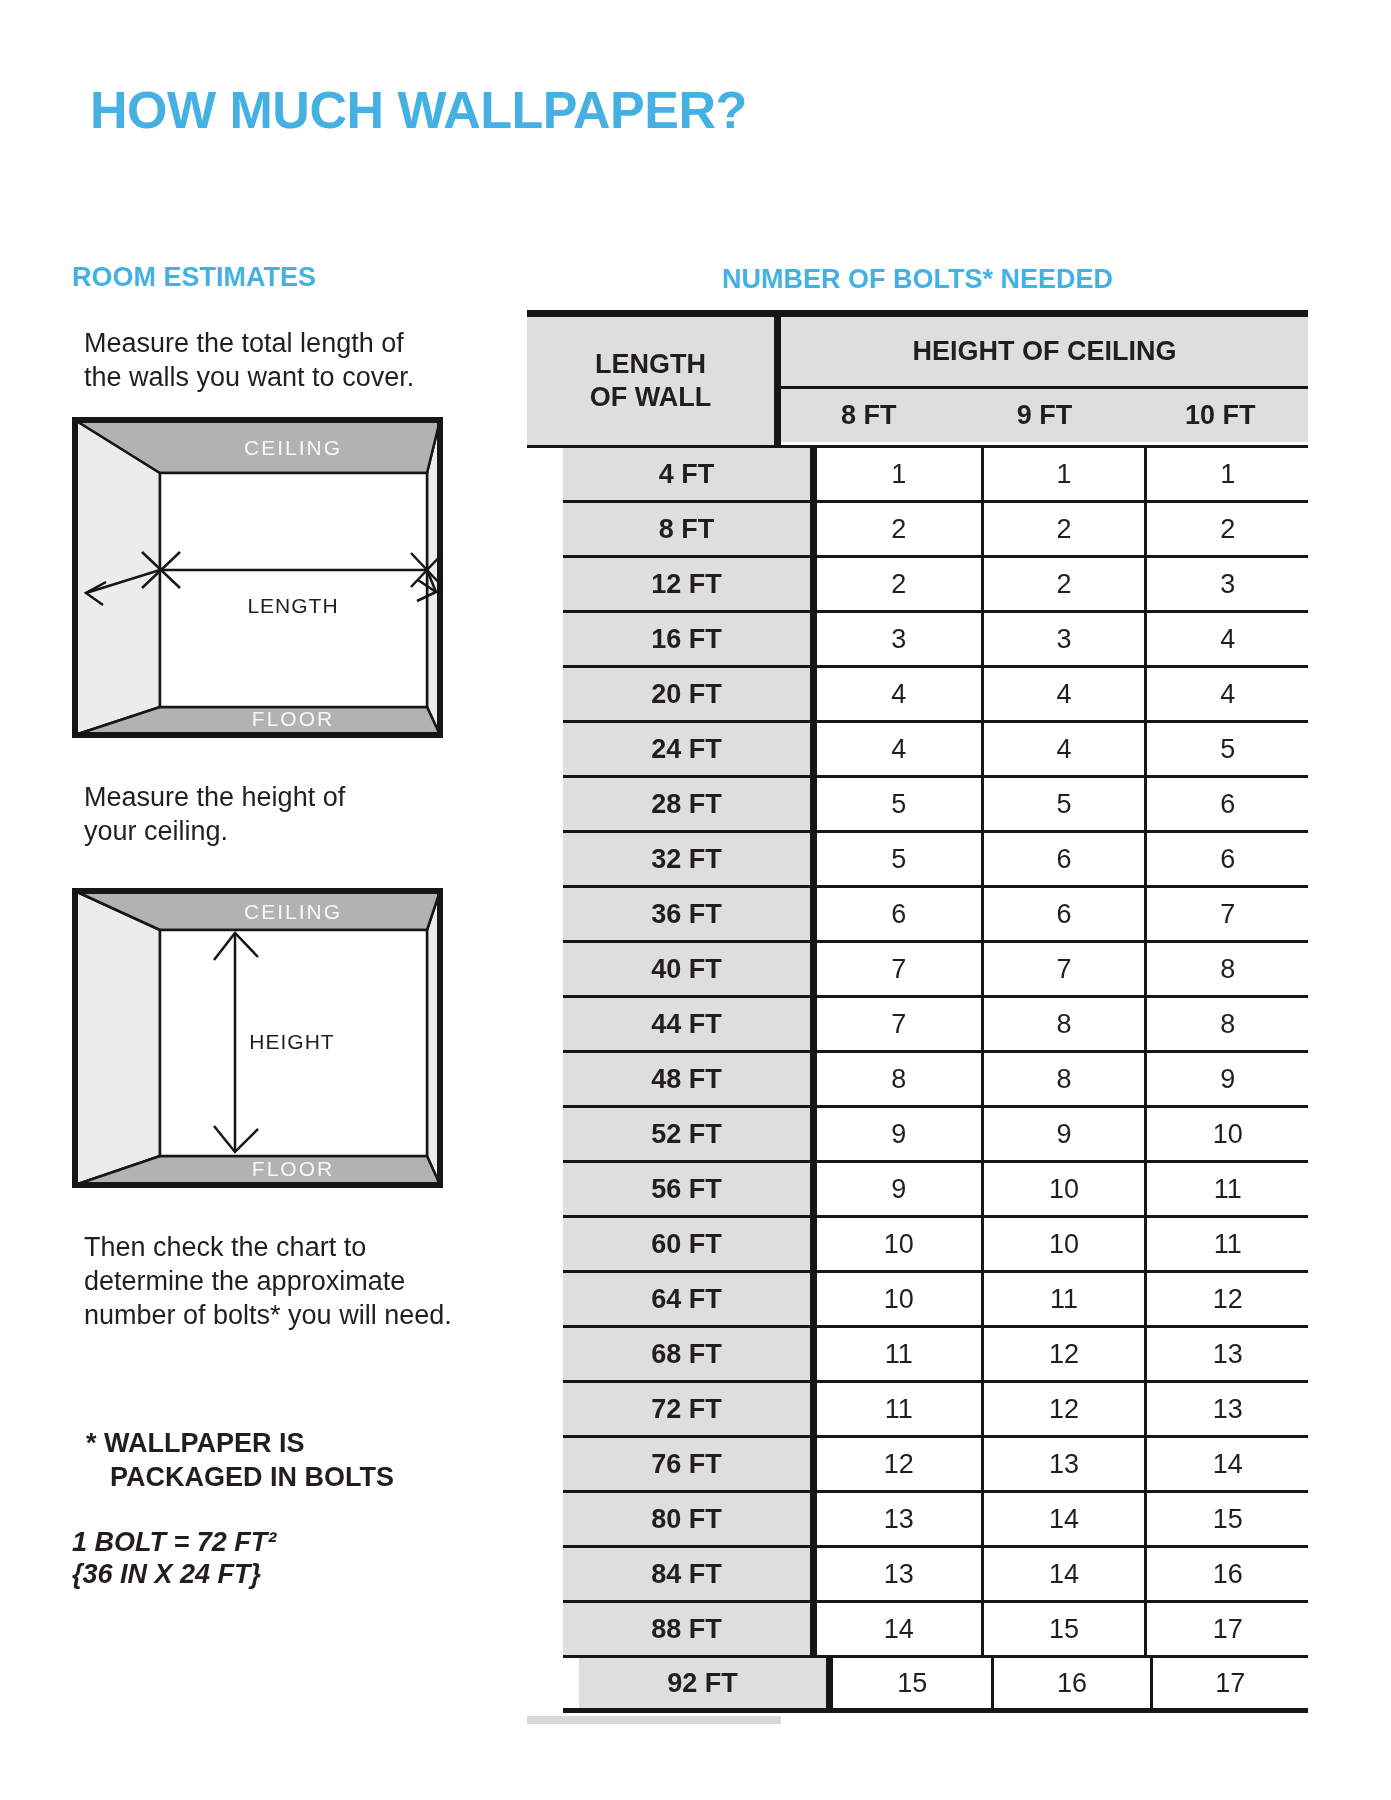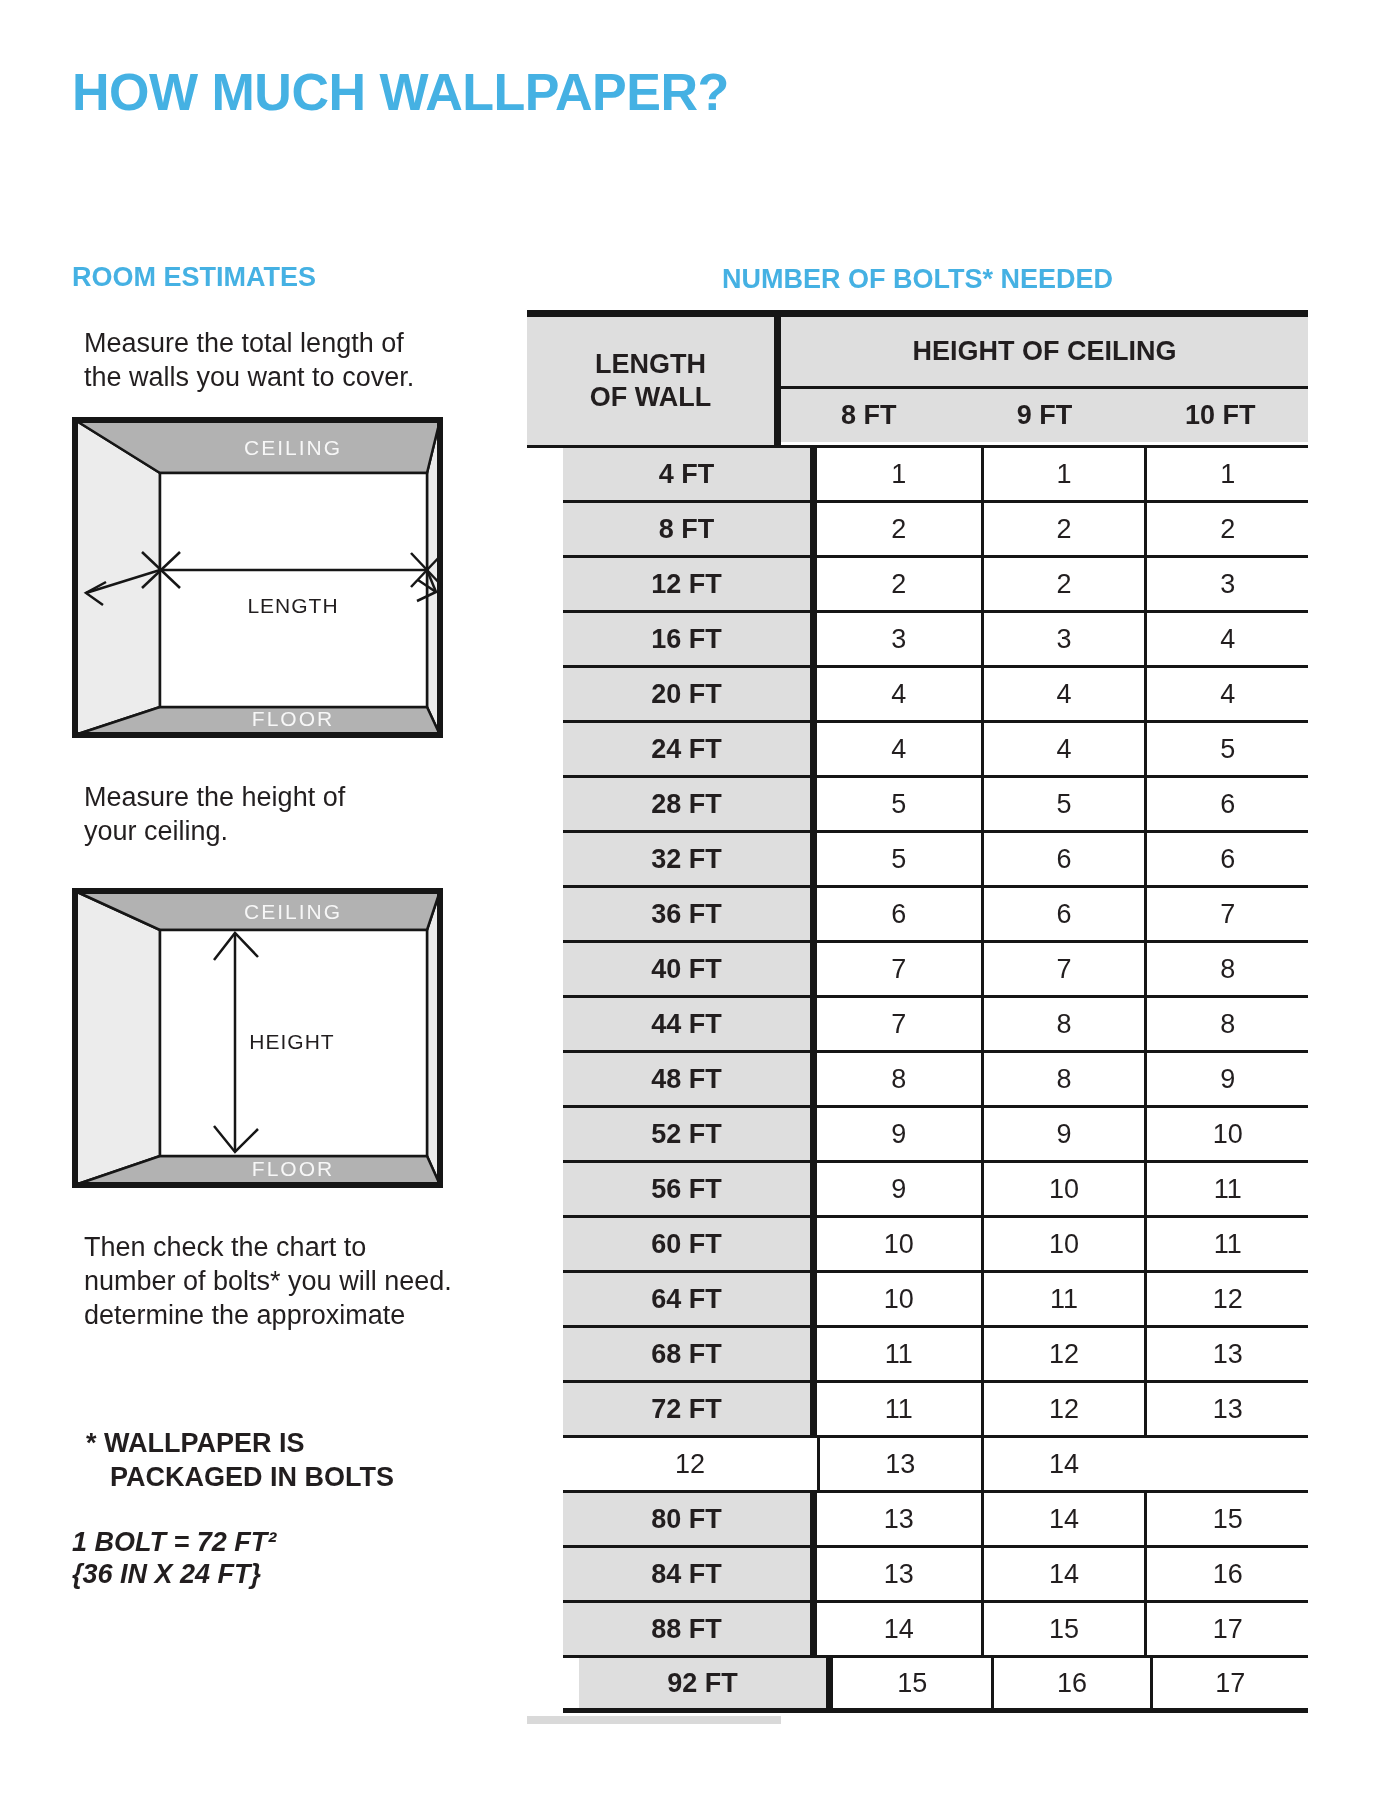--- a/index.html
+++ b/index.html
@@ -3,21 +3,21 @@
 <meta charset="utf-8">
 <style>
   html,body { margin:0; padding:0; background:#ffffff; }
   .page {
     position:relative; width:1391px; height:1800px; background:#ffffff;
     font-family:"Liberation Sans", sans-serif; color:#221e1f; overflow:hidden;
   }
   .abs { position:absolute; }
   .title {
     left:72px; top:62px; font-size:52px; font-weight:bold; letter-spacing:-0.5px;
-    margin:0; color:#45b1e3;
+    margin:18px; color:#45b1e3;
   }
   .blue-sub { font-size:27px; font-weight:bold; color:#45b1e3; }
   .body-text { font-size:27px; line-height:34px; color:#221e1f;margin-left:12px; }
   .room-heading { left:72px; top:262px; }
   .para1 { left:72px; top:326px; }
   .para2 { left:72px; top:780px; }
   .para3 { left:72px; top:1230px; }
   .footnote { left:86px; top:1426px; font-size:27px; font-weight:bold; line-height:34px; }
   .footnote .indent { padding-left:24px; }
   .boltinfo { left:72px; top:1526px; font-size:27px; font-weight:bold; line-height:32px;font-style:italic; }
@@ -127,22 +127,22 @@
     <g stroke="#161616" stroke-width="2.5" fill="none">
       <line x1="163" y1="45" x2="163" y2="264"></line>
       <polyline points="142,72 163,45 186,69"></polyline>
       <polyline points="142,238 163,264 186,241"></polyline>
     </g>
     <text x="220" y="161" text-anchor="middle" class="diag-label-dark">HEIGHT</text>
   </svg>
 
   <div class="abs body-text para3">
     <div>Then check the chart to</div>
+    <div>determine the approximate</div>
     <div>number of bolts* you will need.</div>
-    <div>determine the approximate</div>
   </div>
 
   <div class="abs footnote">
     <div>* WALLPAPER IS</div>
     <div class="indent">PACKAGED IN BOLTS</div>
   </div>
 
   <div class="abs boltinfo">
     <div>1 BOLT = 72 FT²</div>
     <div>{36 IN X 24 FT}</div>
@@ -270,20 +270,21 @@
         <div class="tcell c1">12</div>
         <div class="tcell c2">13</div>
       </div>
       <div class="trow">
         <div class="tlabel">72 FT</div>
         <div class="tcell c0">11</div>
         <div class="tcell c1">12</div>
         <div class="tcell c2">13</div>
       </div>
       <div class="trow">
+        <div class="tlabel">76 FT</div>
         <div class="tcell c0">12</div>
         <div class="tcell c1">13</div>
         <div class="tcell c2">14</div>
       </div>
       <div class="trow">
         <div class="tlabel">80 FT</div>
         <div class="tcell c0">13</div>
         <div class="tcell c1">14</div>
         <div class="tcell c2">15</div>
       </div>

